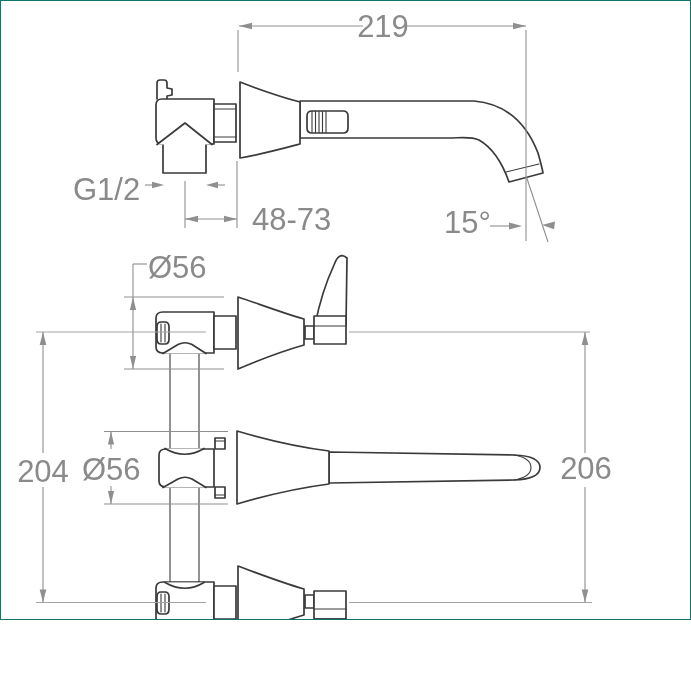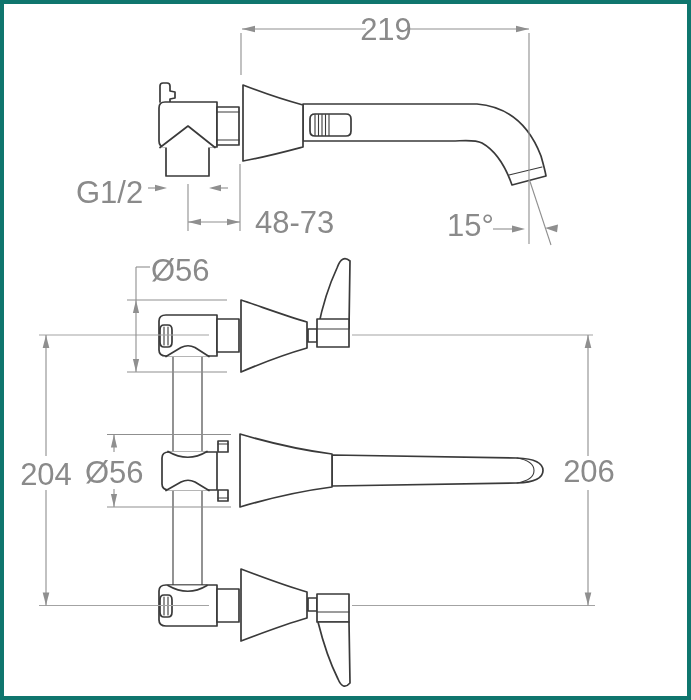--- a/index.html
+++ b/index.html
@@ -3,24 +3,24 @@
 <meta charset="utf-8">
 <style>
   html, body {
     margin: 0;
     padding: 0;
     background: #ffffff;
   }
   .page {
     position: relative;
     width: 691px;
-    height: 700px;
+    height: 620px;
     background: #ffffff;
     box-sizing: border-box;
-    border: 4px solid #0f766e;
+    border: 1px solid #0f766e;
     overflow: hidden;
     font-family: "Liberation Sans", sans-serif;
   }
   svg { display: block; }
   .outline {
     fill: #ffffff;
     stroke: #3a3a3a;
     stroke-width: 1.7;
     stroke-linejoin: round;
     stroke-linecap: round;

